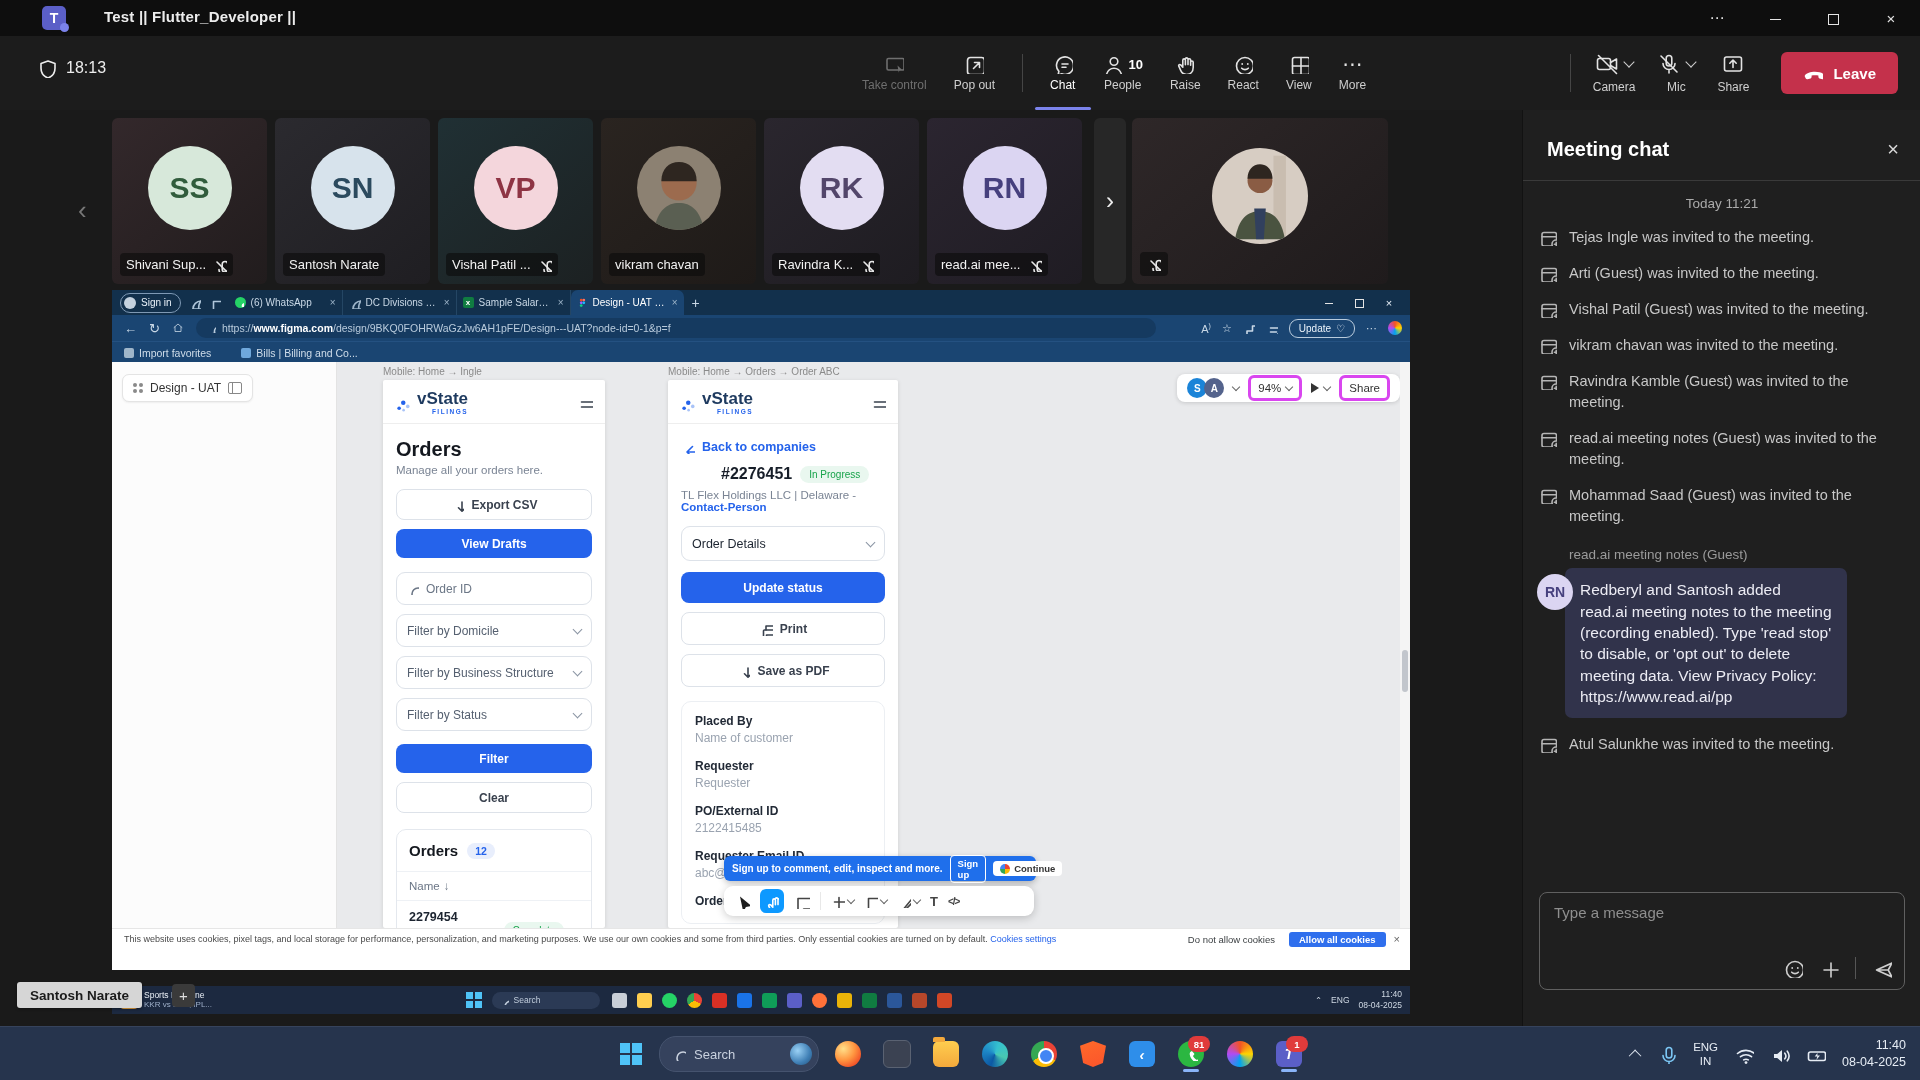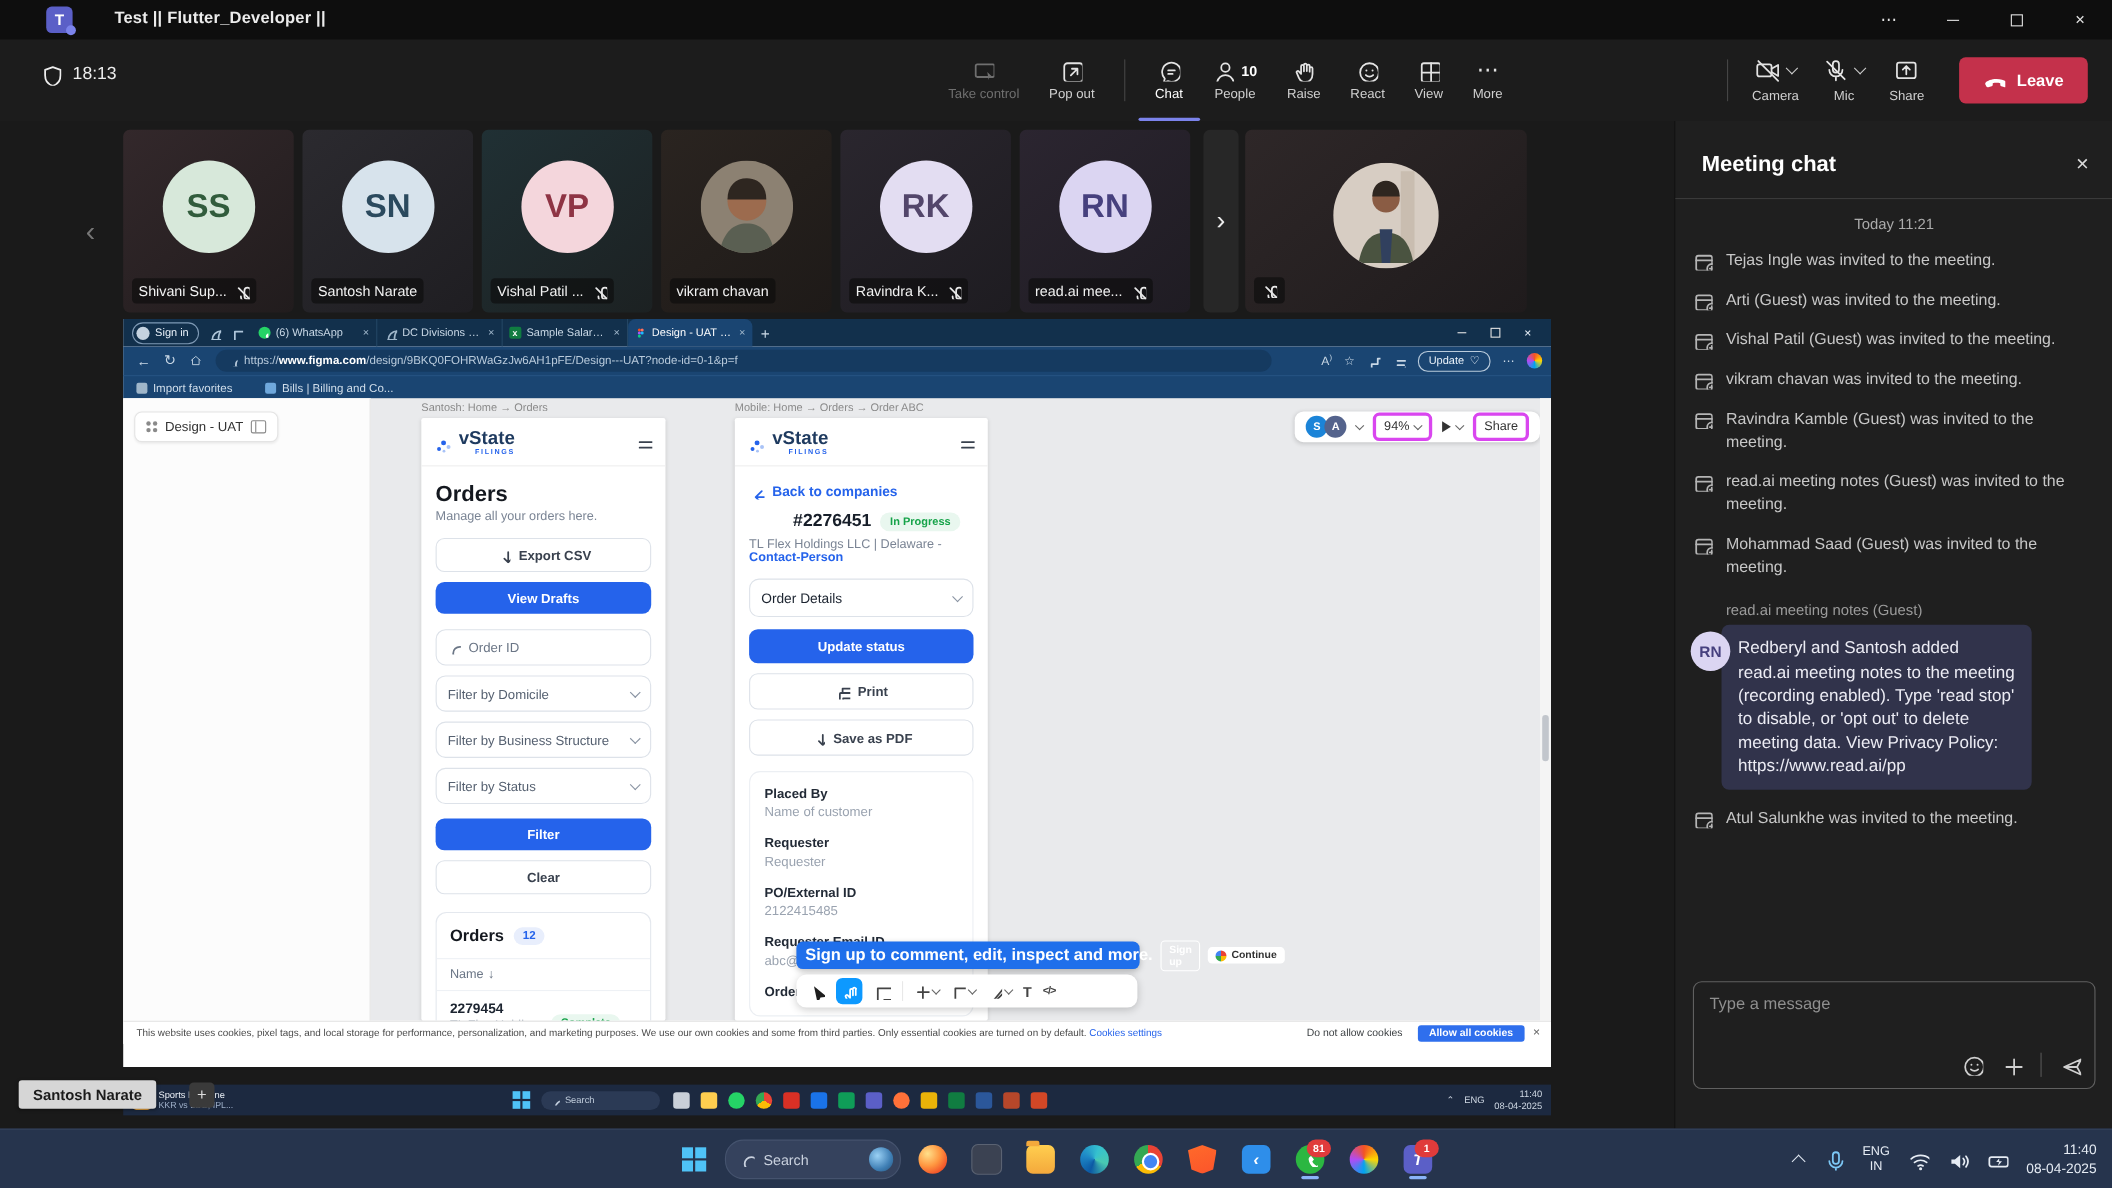--- a/index.html
+++ b/index.html
@@ -142,33 +142,33 @@
   .vselect{display:flex;align-items:center;justify-content:space-between;height:31px;border:1px solid #DDE2E9;border-radius:9px;padding:0 10px;color:#556070;font-size:12px;}
   .selchev{width:6px;height:6px;border-right:1.4px solid #8A94A3;border-bottom:1.4px solid #8A94A3;transform:rotate(45deg);margin-top:-3px;}
   .listcard{border:1px solid #E4E8EE;border-radius:10px;margin-top:16px;overflow:hidden;}
   .listhdr{display:flex;align-items:center;gap:9px;padding:12px 12px;}
   .listhdr b{font-size:15px;color:#14181F;}
   .cntbadge{font-size:10.5px;color:#2563EB;background:#E8EEFC;border-radius:9px;padding:2px 8px;font-weight:700;}
   .colrow{padding:8px 12px;font-size:11.5px;color:#6B7686;border-top:1px solid #EEF1F5;display:flex;align-items:center;gap:4px;}
   .orow{display:flex;align-items:center;padding:9px 12px;border-top:1px solid #EEF1F5;}
   .orow .oid{font-size:12.5px;font-weight:700;color:#1C2430;}
   .orow .ocomp{font-size:11.5px;color:#8A94A3;margin-top:2px;}
-  .stbadge{font-size:10px;font-weight:700;color:#17A34A;background:#E9F7EF;border-radius:9px;padding:3px 9px;margin-left:auto;}
+  .stbadge{font-size:10px;font-weight:400;color:#17A34A;background:#E9F7EF;border-radius:9px;padding:3px 9px;margin-left:auto;}
   .rowchev{color:#9AA3B0;font-size:14px;margin-left:10px;}
   .backlink{display:flex;align-items:center;gap:7px;color:#2563EB;font-size:12.5px;font-weight:700;margin-top:10px;}
   .ordline{display:flex;align-items:center;gap:8px;margin-top:11px;}
   .ordid{font-size:16px;font-weight:800;color:#171E29;margin-left:40px;}
   .compline{font-size:11.5px;color:#7A8494;margin-top:6px;}
   .compline a{color:#2563EB;font-weight:600;text-decoration:none;}
   .fieldlbl{font-size:12px;font-weight:700;color:#222A36;}
   .fieldval{font-size:12px;color:#9AA3B0;margin-top:3px;}
   .detailcard{border:1px solid #ECEFF3;border-radius:10px;margin-top:14px;padding:12px 13px;}
 
   .banner{position:absolute;left:388px;top:494px;width:296px;height:25px;border-radius:6px;display:flex;align-items:center;gap:7px;padding:0 8px;box-shadow:0 2px 6px rgba(0,0,0,.25);}
-  .banner .btxt{color:#FFF;font-size:15px;font-weight:700;white-space:nowrap;}
+  .banner .btxt{color:#FFF;font-size:10px;font-weight:700;white-space:nowrap;}
   .bsign{border:1px solid #FFF;color:#FFF;border-radius:4px;font-size:9.5px;font-weight:700;padding:2px 7px;}
   .bcont{display:flex;align-items:center;gap:4px;background:#FFF;color:#333;border-radius:4px;font-size:9.5px;font-weight:700;padding:2px 7px;}
   .gicon{width:10px;height:10px;border-radius:50%;background:conic-gradient(#EA4335 0 25%,#FBBC05 25% 50%,#34A853 50% 75%,#4285F4 75% 100%);}
   .figtools{position:absolute;left:388px;top:524px;width:290px;height:30px;background:#FFF;border-radius:9px;box-shadow:0 2px 8px rgba(0,0,0,.2);
             display:flex;align-items:center;gap:10px;padding:0 10px;color:#444;}
   .toolactive{width:24px;height:24px;border-radius:6px;display:flex;align-items:center;justify-content:center;color:#FFF;}
   .tooldiv{width:1px;height:18px;background:#E8E8E8;}
   .codeg{font-size:10px;font-weight:700;color:#444;letter-spacing:-1px;}
   .fsb{position:absolute;right:0;top:0;width:10px;height:566px;background:#F4F4F4;}
   .fsb i{position:absolute;left:2px;top:288px;width:6px;height:42px;border-radius:3px;background:#C2C6CC;}
@@ -683,21 +683,21 @@
                 <i></i>
                 <i></i>
               </span>
             <span>Design - UAT</span>
             <span class="panelic"></span>
           </div>
         </div>
 
         <div style="position:absolute;left:224px;top:0;width:1074px;height:566px;">
 
-          <span class="framelabel" style="left:47px">Santosh: Home → Orders</span>
+          <span class="framelabel" style="left:47px">Mobile: Home → Ingle</span>
           <span class="framelabel" style="left:332px">Mobile: Home → Orders → Order ABC</span>
 
           <div class="frame f1" style="left:47px">
             <div class="vlogo">
               <div class="vmark">
                 <svg class="i18" viewBox="0 0 24 24">
                     <use href="#i-vstate"></use>
                   </svg>
                 <div>
                     <div class="vname">vState</div>

